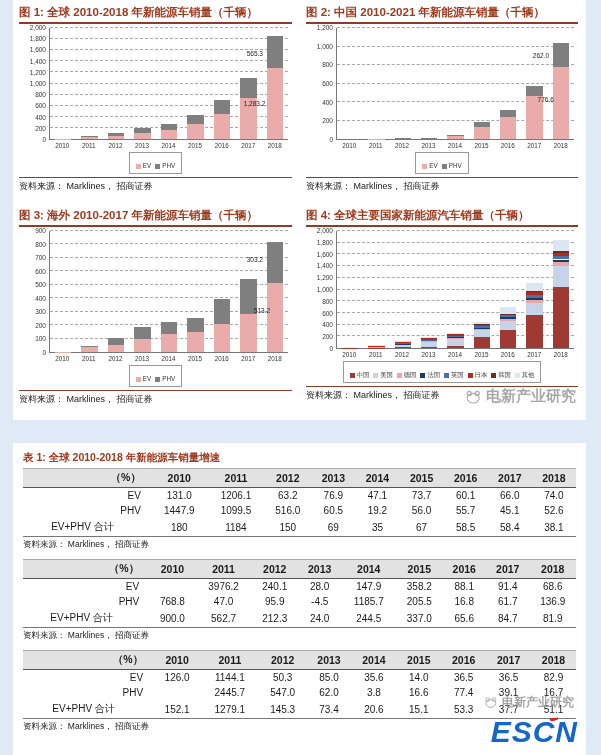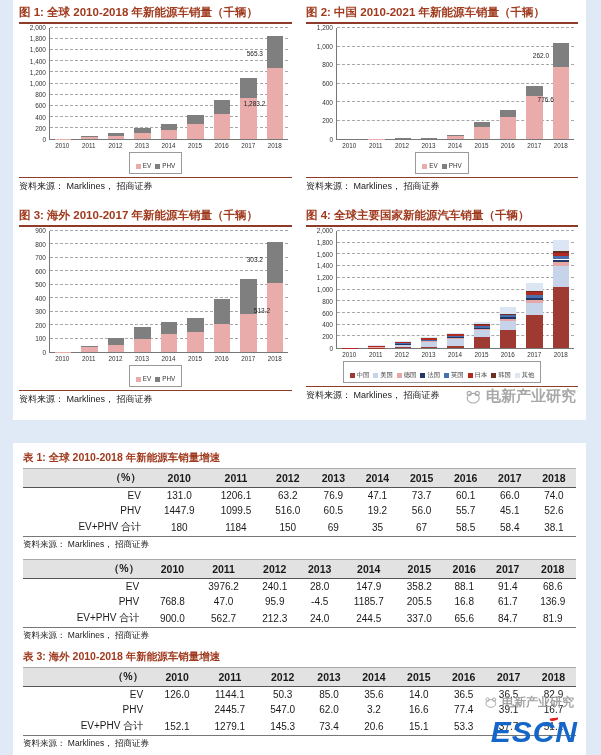--- a/index.html
+++ b/index.html
@@ -35,21 +35,21 @@
   .anno{position:absolute;font-size:6.5px;color:#222;white-space:nowrap;transform:translate(-100%,50%);}
   .src-rule{border-top:1px solid #8e3b2a;margin-top:3px;}
   .src{font-size:9px;color:#1a1a1a;padding-top:2px;}
   .tbl-block{padding:8px 10px 0 10px;}
   .tbl-title{font-size:10.5px;font-weight:bold;color:#a03a1e;margin-bottom:3px;}
   table{border-collapse:collapse;width:100%;}
   thead tr{background:#e2e2e2;}
   th{font-size:10.5px;font-weight:bold;padding:2px 1px;border-top:1px solid #aaa;border-bottom:1.5px solid #555;}
   td{font-size:10px;padding:2px 1px;text-align:center;}
   td.lbl,th.lbl{text-align:right;padding-right:10px;white-space:nowrap;}
-  tbody tr:last-child td{border-bottom:1px solid #777;}
+  tbody tr:last-child td{border-bottom:1px solid #777;text-align:center;}
   .tbl-src{font-size:8.5px;color:#222;padding-top:2px;}
   .wm{position:absolute;display:flex;align-items:center;gap:4px;color:#9a9a9a;font-weight:bold;}
   .wm-charts{right:10px;bottom:14px;font-size:15px;opacity:.85;}
   .wm-tables{right:12px;bottom:44px;font-size:12px;opacity:.9;}
   .panda{width:16px;height:14px;display:inline-block;}
   .escn-row{position:absolute;right:8px;bottom:6px;display:flex;align-items:baseline;}
   .escn{font-size:30px;font-weight:bold;color:#1566c9;letter-spacing:1px;position:relative;font-style:italic;}
   .escn .accent{position:absolute;top:-2px;left:58px;width:9px;height:5px;border-bottom:3px solid #d22;transform:rotate(-8deg);border-radius:0 0 3px 3px;}
   .escn-cn{font-size:27px;font-weight:bold;color:#a8a8a8;letter-spacing:1px;-webkit-text-stroke:1px #8f8f8f;}
 </style>
@@ -560,21 +560,20 @@
               <td>337.0</td>
               <td>65.6</td>
               <td>84.7</td>
               <td>81.9</td>
             </tr>
           </tbody>
         </table>
         <div class="tbl-src">资料来源： Marklines， 招商证券</div>
       </div>
       <div class="tbl-block">
-        <div class="tbl-title">表 3: 海外 2010-2018 年新能源车销量增速</div>
         <table>
           <thead>
             <tr>
               <th class="lbl">（%）</th>
               <th>2010</th>
               <th>2011</th>
               <th>2012</th>
               <th>2013</th>
               <th>2014</th>
               <th>2015</th>
@@ -595,21 +594,21 @@
               <td>36.5</td>
               <td>36.5</td>
               <td>82.9</td>
             </tr>
             <tr>
               <td class="lbl">PHV</td>
               <td></td>
               <td>2445.7</td>
               <td>547.0</td>
               <td>62.0</td>
-              <td>3.2</td>
+              <td>3.8</td>
               <td>16.6</td>
               <td>77.4</td>
               <td>39.1</td>
               <td>16.7</td>
             </tr>
             <tr>
               <td class="lbl">EV+PHV 合计</td>
               <td>152.1</td>
               <td>1279.1</td>
               <td>145.3</td>

